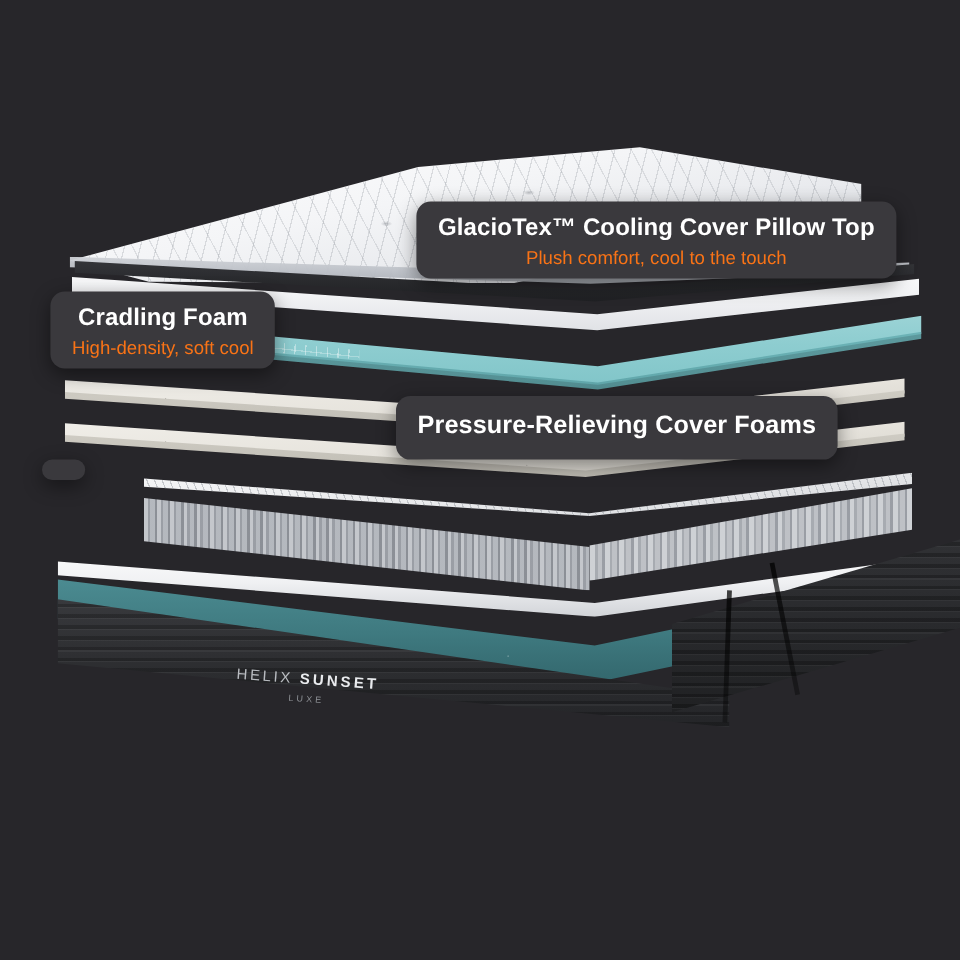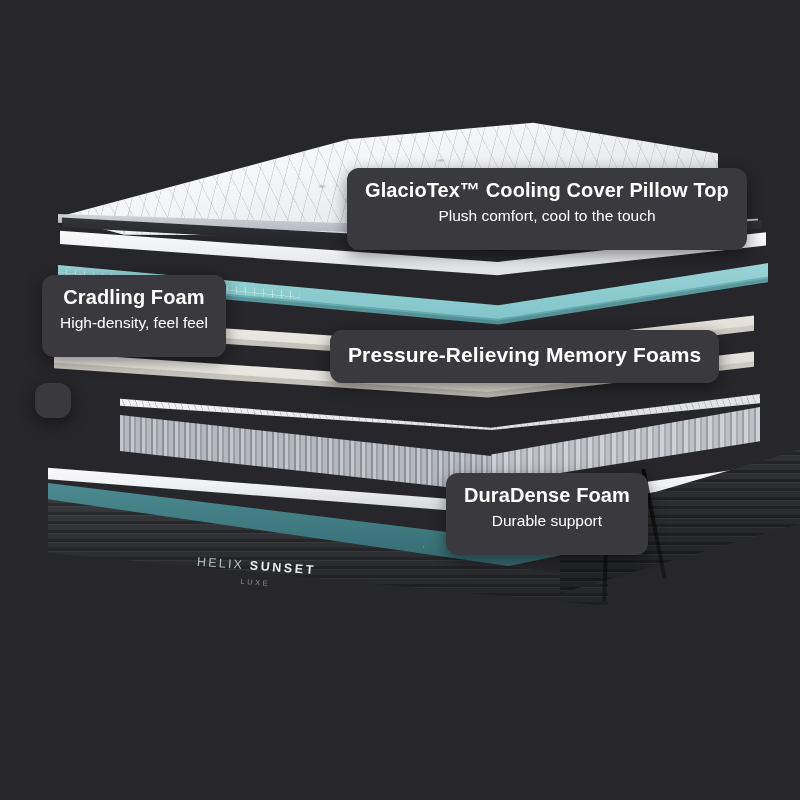--- a/index.html
+++ b/index.html
@@ -191,38 +191,38 @@
   #brand .bname b{ color:#e9ebee; font-weight:700; letter-spacing:2.6px; }
   #brand .bsub{
     margin-top:5px; font-size:7.5px; letter-spacing:2.6px; color:#8e9196;
   }
 
   
   .callout{
     position:absolute;
     background:#3a393d;
     border-radius:12px;
-    padding:11px 18px 24px;
+    padding:11px 18px 6px;
     box-shadow:0 5px 16px rgba(0,0,0,.45);
     text-align:center;
     color:#ffffff;
   }
   .callout .c-title{
     font-size:20px; font-weight:700; line-height:1.18;
     letter-spacing:.1px; white-space:nowrap;
   }
   .callout .c-sub{
     font-size:15.5px; font-weight:400; line-height:1.3;
-    color:#ffffff; margin-top:3px; white-space:nowrap;
+    color:#f97316; margin-top:3px; white-space:nowrap;
   }
   .callout.single{ padding:13px 18px 15px; }
   .callout.single .c-title{ font-size:21px; }
 
   #co-glaciotex{ left:347px; top:168px; }
-  #co-cradling { left:42px;  top:243px;margin-top:32px; }
+  #co-cradling { left:42px;  top:243px; }
   #co-memory   { left:330px; top:330px; }
   #co-coils    { left:35px;  top:383px; }
   #co-duradense{ left:446px; top:473px; }
 </style>
 </head>
 <body>
 
 <div id="stage">
 
   <div id="cover-top" class="slab">
@@ -267,28 +267,24 @@
     <div class="bsub">LUXE</div>
   </div>
 
   <div id="co-glaciotex" class="callout">
     <div class="c-title">GlacioTex™ Cooling Cover Pillow Top</div>
     <div class="c-sub">Plush comfort, cool to the touch</div>
   </div>
 
   <div id="co-cradling" class="callout">
     <div class="c-title">Cradling Foam</div>
-    <div class="c-sub">High-density, feel feel</div>
+    <div class="c-sub">High-density, soft cool</div>
   </div>
 
   <div id="co-memory" class="callout single">
-    <div class="c-title">Pressure-Relieving Memory Foams</div>
+    <div class="c-title">Pressure-Relieving Cover Foams</div>
   </div>
 
   <div id="co-coils" class="callout">
   </div>
 
-  <div id="co-duradense" class="callout">
-    <div class="c-title">DuraDense Foam</div>
-    <div class="c-sub">Durable support</div>
-  </div>
 
 </div>
 
 </body></html>

